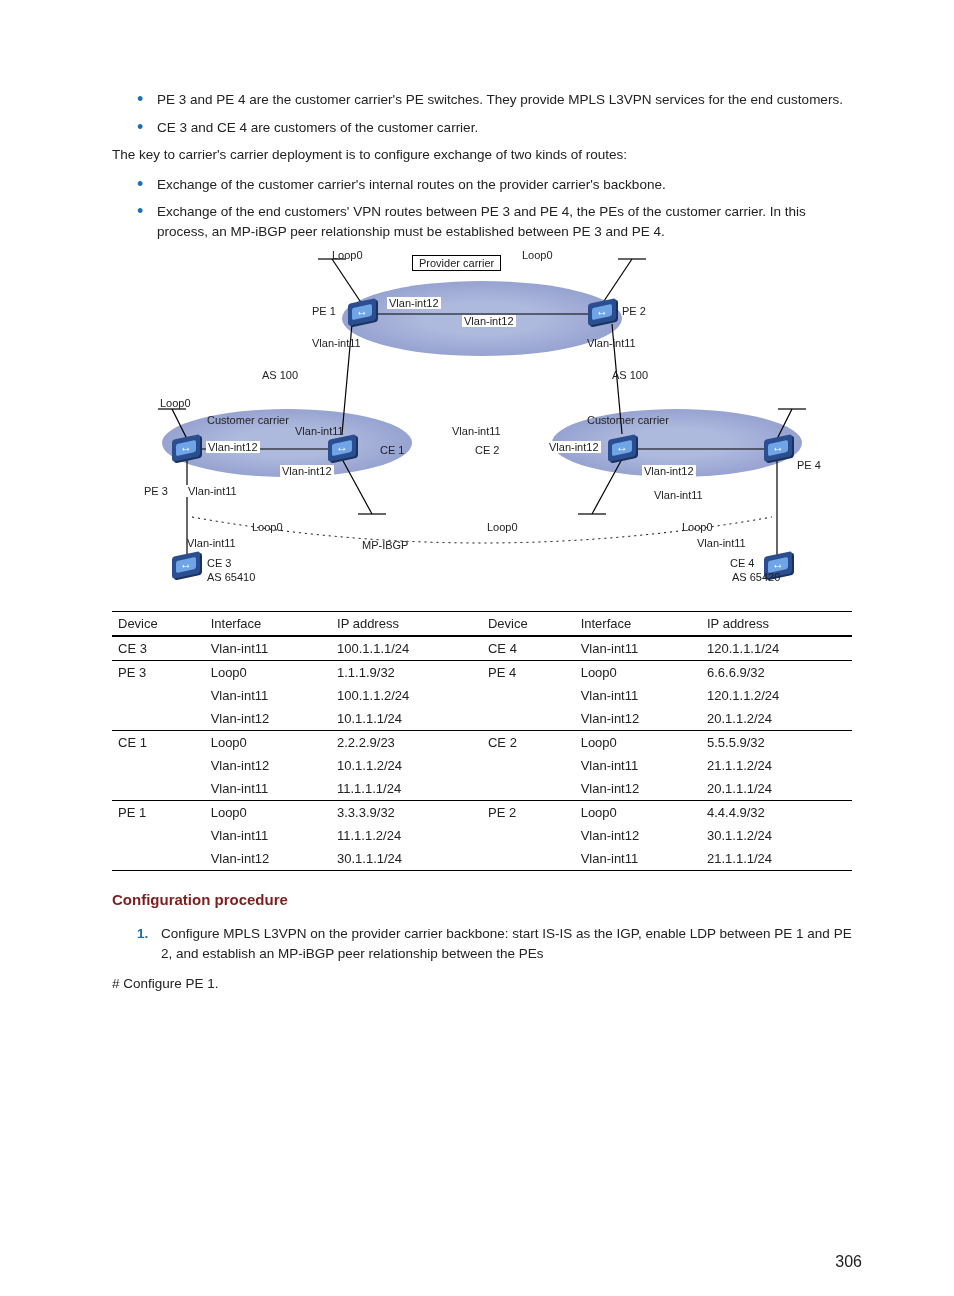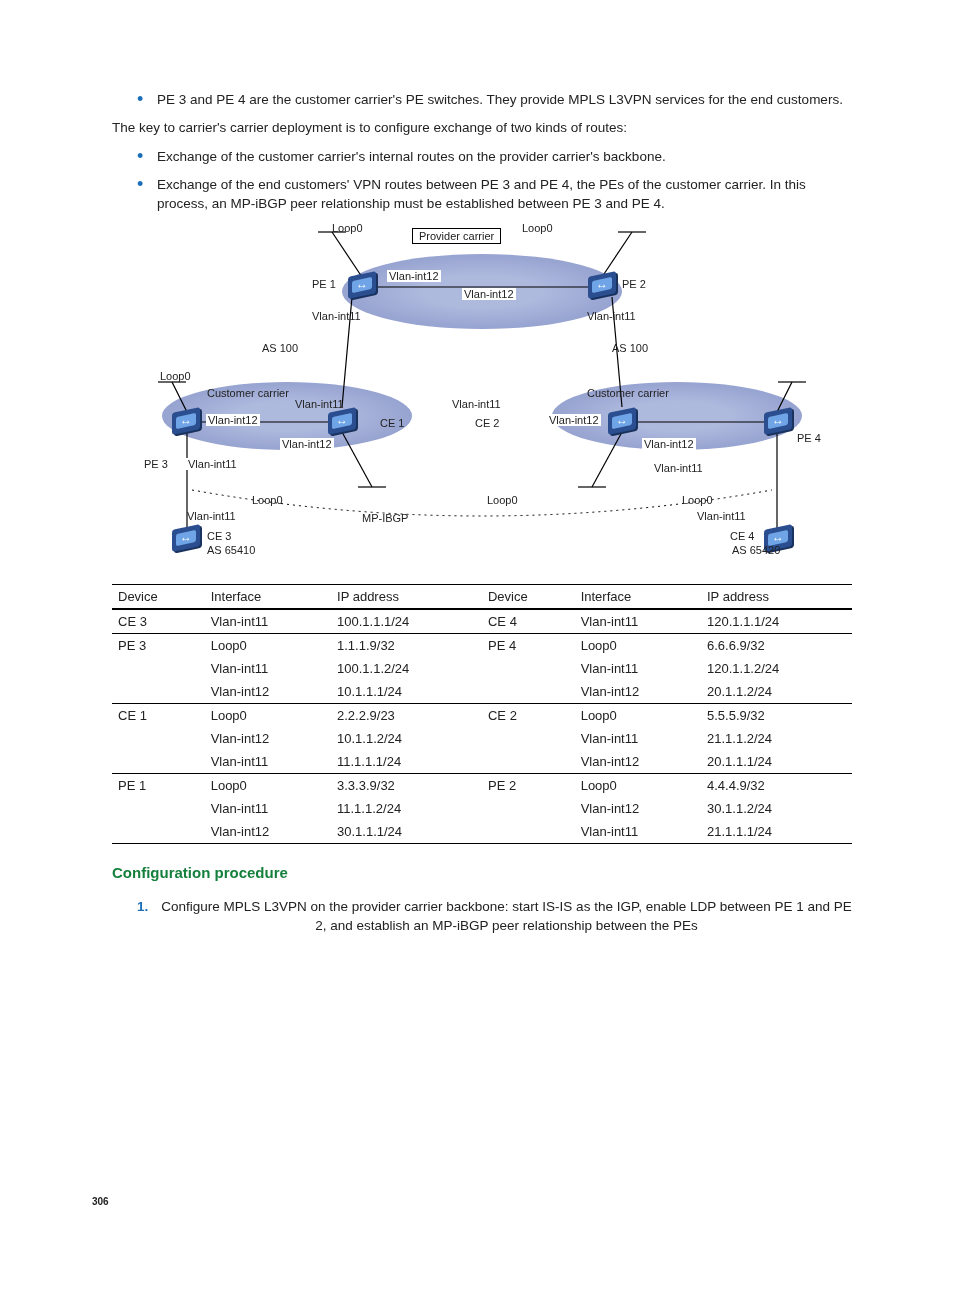--- a/index.html
+++ b/index.html
@@ -44,31 +44,30 @@
     margin: 8px 0 10px 0;
     line-height: 1.45;
   }
   .fig-caption {
     color: #1a6fb8;
     font-weight: bold;
     margin: 14px 0 6px 0;
     font-size: 13.5px;
   }
   .section-heading {
-    color: #15803d;
+    color: #7f1d1d;
     font-weight: bold;
     margin: 20px 0 10px 0;
     font-size: 15px;
   }
   ol.steps {
     list-style: none;
     padding-left: 25px;
     counter-reset: step;
     margin: 16px 0 10px 0;
-    text-align: center;
   }
   ol.steps li {
     counter-increment: step;
     position: relative;
     padding-left: 24px;
     line-height: 1.45;
     margin-bottom: 8px;
   }
   ol.steps li::before {
     content: counter(step) ".";
@@ -136,34 +135,34 @@
     padding: 4px 6px;
     margin-top: 16px;
   }
   table.addr td {
     border-bottom: 1px solid #000;
     padding: 4px 6px;
     vertical-align: top;
   }
   table.addr tr.noborder td { border-bottom: none; }
   .page-num {
-    text-align: left;
-    font-size: 10px;
+    text-align: right;
+    font-size: 16px;
     margin-top: 260px;
-    font-weight: bold;
   }
 </style>
 </head>
 <body>
 
 <div class="page">
   <div class="content">
 
     <ul class="bullets">
       <li>PE 3 and PE 4 are the customer carrier's PE switches. They provide MPLS L3VPN services for the end customers.</li>
+      <li>CE 3 and CE 4 are customers of the customer carrier.</li>
     </ul>
 
     <p class="para">The key to carrier's carrier deployment is to configure exchange of two kinds of routes:</p>
 
     <ul class="bullets">
       <li>Exchange of the customer carrier's internal routes on the provider carrier's backbone.</li>
       <li>Exchange of the end customers' VPN routes between PE 3 and PE 4, the PEs of the customer carrier. In this process, an MP-iBGP peer relationship must be established between PE 3 and PE 4.</li>
     </ul>
 
 
@@ -345,17 +344,18 @@
           </tr>
         </tbody>
     </table>
 
     <div class="section-heading">Configuration procedure</div>
 
     <ol class="steps">
       <li>Configure MPLS L3VPN on the provider carrier backbone: start IS-IS as the IGP, enable LDP between PE 1 and PE 2, and establish an MP-iBGP peer relationship between the PEs</li>
     </ol>
 
+    <p class="para"># Configure PE 1.</p>
 
   </div>
 
   <div class="page-num">306</div>
 </div>
 
 </body></html>

